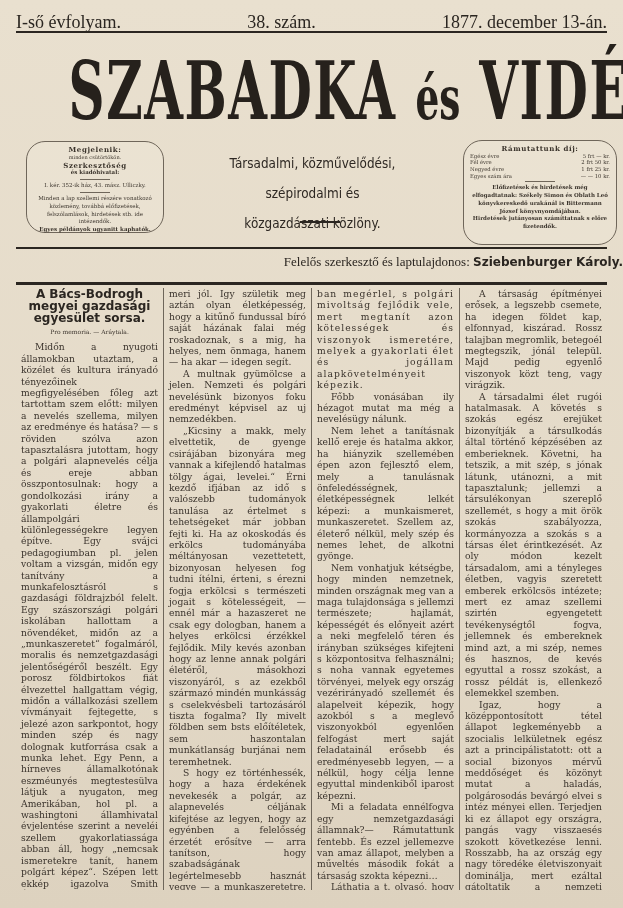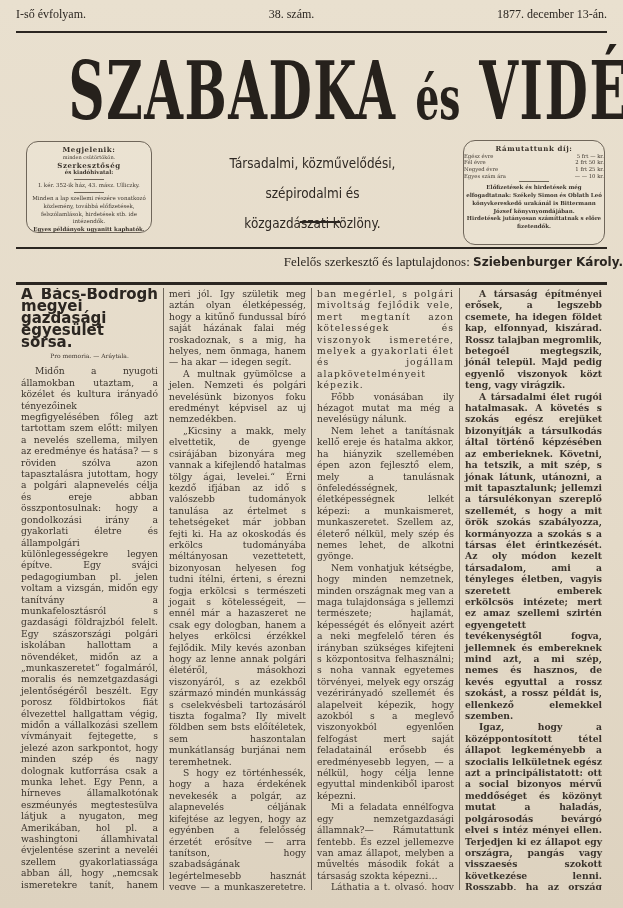--- a/index.html
+++ b/index.html
@@ -6,39 +6,39 @@
   body {
     width: 623px; height: 908px; overflow: hidden;
     background: #e6dccb;
     font-family: "DejaVu Serif", "Liberation Serif", serif;
     color: #2a2520;
     position: relative;
   }
   .page { position: absolute; left: 0; top: 0; width: 623px; height: 908px;
     background: linear-gradient(180deg, #e9e0cf 0%, #e4dac8 60%, #ddd2bf 100%); }
   .masthead-top {
-    position: absolute; left: 16px; right: 16px; top: 4px; height: 20px;
+    position: absolute; left: 16px; right: 16px; top: 12px; height: 20px;
     display: flex; justify-content: space-between; align-items: center;
-    font-family: "Liberation Serif", serif; font-size: 12px; color: #2b2621;
+    font-family: "Liberation Serif", serif; font-size: 18px; color: #2b2621;
   }
   .rule { position: absolute; left: 16px; right: 16px; background: #2b2621; }
   .rule.r1 { top: 31px; height: 2px; }
   .title {
     position: absolute; left: 0; right: 0; top: 40px; height: 82px;
     text-align: center;
     font-family: "DejaVu Serif", serif; font-weight: bold;
     font-size: 64px; line-height: 82px; letter-spacing: 2px;
     transform: scaleX(0.78) scaleY(1.25); transform-origin: center top;
     color: #26211c;
     white-space: nowrap;
   }
   .title .amp { font-size: 48px; letter-spacing: 0; }
   .infobox {
-    position: absolute; border: 1px solid #6f665a; border-radius: 12px;
-    padding: 4px 0; font-size: 5.5px; line-height: 7.8px; text-align: center;
+    position: absolute; border: 1px solid #6f665a; border-radius: 19px;
+    padding: 4px 6px; font-size: 5.5px; line-height: 7.8px; text-align: center;
     color: #3a332b; background: rgba(240,232,218,0.4);
   }
   .infobox.left { left: 26px; top: 141px; width: 124px; height: 82px; }
   .infobox.right { left: 463px; top: 140px; width: 140px; height: 95px; }
   .infobox .head { font-weight: bold; font-size: 7px; letter-spacing: 0.6px; }
   .infobox .small { font-size: 5px; }
   .infobox .bold { font-weight: bold; }
   .infobox hr { border: 0; border-top: 1px solid #6f665a; width: 30px; margin: 2px auto; }
   .price-row { display: flex; justify-content: space-between; text-align: left; font-size: 5.3px; line-height: 6.6px; }
   .subtitle {
@@ -57,24 +57,24 @@
   .rule.r3 { top: 282px; height: 3px; }
   .columns {
     position: absolute; left: 16px; right: 16px; top: 288px; bottom: 18px;
     display: flex;
   }
   .col {
     flex: 1; padding: 0 5px; font-size: 9.2px; line-height: 11.4px;
     text-align: justify; overflow: hidden; color: #3a332c;
     border-right: 1px solid #6e665a;
   }
-  .col:last-child { border-right: none; font-weight: bold; }
+  .col:last-child { border-right: none; }
   .col p { margin: 0; text-indent: 14px; }
-  .art-title { font-family: "DejaVu Sans", sans-serif; font-weight: bold; font-size: 15px;
-    line-height: 12px; margin: 0 0 2px 0; color: #2b2621; }
+  .art-title { font-family: "DejaVu Sans", sans-serif; font-weight: bold; font-size: 12px;
+    text-align: center; line-height: 12px; margin: 0 0 2px 0; color: #2b2621; }
   .byline { text-align: center; font-size: 6px; margin-bottom: 4px; }
   .spaced { letter-spacing: 2.2px; }
 </style>
 </head>
 <body>
 
 <div class="page">
 
   <div class="masthead-top">
     <span>I-ső évfolyam.</span>

